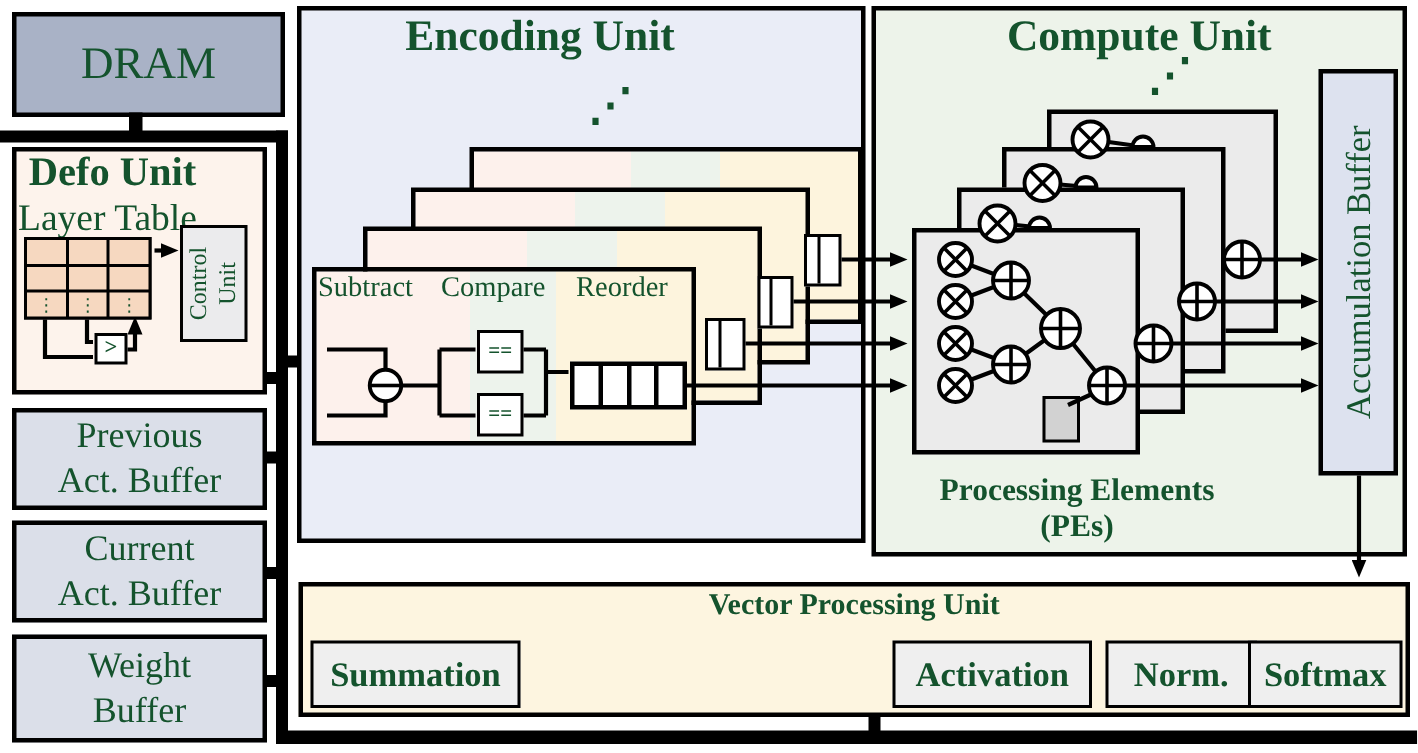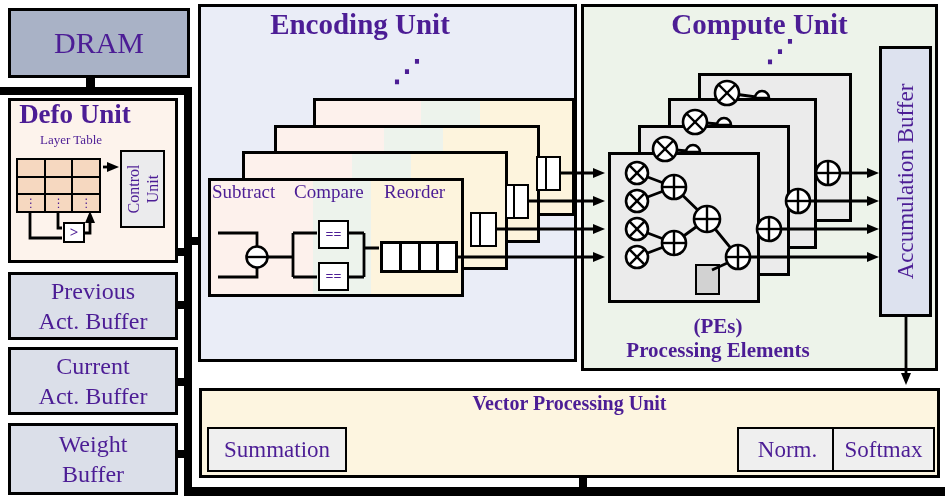--- a/index.html
+++ b/index.html
@@ -1,27 +1,27 @@
 <!DOCTYPE html>
 <html><head>
 <meta charset="utf-8">
 <style>
   html,body{margin:0;padding:0;background:#fff;}
   #canvas{position:relative;width:945px;height:502px;background:#ffffff;overflow:hidden;
-          font-family:"Liberation Serif","DejaVu Serif",serif;color:#4c1d95;}
+          font-family:"Liberation Serif","DejaVu Serif",serif;color:#14532d;}
   .abs{position:absolute;box-sizing:border-box;}
   .box{border:3px solid #000;}
   .center{display:flex;align-items:center;justify-content:center;text-align:center;}
   .col{display:flex;flex-direction:column;align-items:center;justify-content:center;text-align:center;}
 
   
   .dram{left:8px;top:8px;width:182px;height:70px;background:#a9b2c6;font-size:30px;}
   .defo{left:8px;top:98px;width:170px;height:165px;background:#fdf3ec;}
   .defo-title{left:8px;top:99px;width:134px;height:30px;font-weight:bold;font-size:27px;}
-  .layer-table-label{left:12px;top:132px;font-size:13px;margin-left:28px;}
+  .layer-table-label{left:12px;top:132px;font-size:25px;}
   .ltable{left:16px;top:158px;width:85px;height:55px;background:#000;border:2px solid #000;
           display:grid;grid-template-columns:1fr 1fr 1fr;grid-template-rows:1fr 1fr 1fr;gap:2px;}
   .ltable>div{background:#f6d8c0;display:flex;align-items:center;justify-content:center;
               font-size:12px;line-height:1;}
   .control{left:120px;top:150px;width:45px;height:78px;background:#ebebed;border:2.5px solid #000;}
   .control-text{left:103px;top:166px;width:79px;height:46px;transform:rotate(-90deg);
                 font-size:16px;line-height:1.2;}
   .cmp-box{left:63px;top:222px;width:22px;height:21px;background:#fff;border:2.5px solid #000;
            font-size:15px;font-weight:bold;}
   .comparator-label{left:10px;top:240px;font-size:19px;}
@@ -54,21 +54,21 @@
   .pcard{border:3px solid #000;background:#ebebeb;}
   .graybox{left:695px;top:264px;width:25px;height:31px;background:#d2d2d2;border:2.5px solid #000;}
   .pe-label{left:598px;top:314px;width:240px;font-weight:bold;font-size:21px;line-height:1.15;text-align:center;}
   .accbuf{left:879px;top:46px;width:53px;height:271px;background:#dde2ef;}
   .accbuf-text{left:770px;top:155px;width:271px;height:53px;transform:rotate(-90deg);
                font-size:23px;}
 
   
   .vpu{left:199px;top:388px;width:741px;height:90px;background:#fdf5e0;}
   .vpu-title{left:199px;top:390px;width:741px;height:26px;font-weight:bold;font-size:20px;}
-  .module{top:427px;height:45px;background:#efefef;border:2.5px solid #000;font-size:23px;}
+  .module{top:427px;height:45px;background:#efefef;border:2.5px solid #000;font-size:23px;font-weight:bold;}
 
   svg.overlay{position:absolute;left:0;top:0;z-index:40;pointer-events:none;}
   .w{stroke:#000;stroke-width:2.8;fill:none;}
   .sym{stroke:#000;stroke-width:2.6;fill:#fff;}
   .symline{stroke:#000;stroke-width:2.4;}
   .busr{fill:#000;}
 </style>
 </head>
 <body>
 
@@ -152,30 +152,31 @@
   <div class="abs center cu-title">Compute Unit</div>
   <div class="abs dots cmp-dots">⋰</div>
 
   <div class="abs pcard" style="left:698px;top:73px;width:154px;height:149px;"></div>
   <div class="abs pcard" style="left:668px;top:98px;width:149px;height:151px;"></div>
   <div class="abs pcard" style="left:638px;top:125px;width:152px;height:151px;"></div>
   <div class="abs pcard" style="left:608px;top:152px;width:152px;height:151px;"></div>
   <div class="abs graybox"></div>
 
   <div class="abs pe-label">
+    <div>Processing Elements</div>
     <div>(PEs)</div>
-    <div>Processing Elements</div>
   </div>
 
   <div class="abs box accbuf"></div>
   <div class="abs center accbuf-text">Accumulation Buffer</div>
 
   <div class="abs box vpu"></div>
   <div class="abs center vpu-title">Vector Processing Unit</div>
   <div class="abs center module" style="left:207px;width:140px;">Summation</div>
+  <div class="abs center module" style="left:595px;width:133px;">Activation</div>
   <div class="abs center module" style="left:737px;width:101px;">Norm.</div>
   <div class="abs center module" style="left:832px;width:103px;">Softmax</div>
 
   <svg class="overlay" width="945" height="502" viewBox="0 0 945 502">
     <defs>
       <marker id="arr" viewBox="0 0 12 10" refX="1" refY="5" markerWidth="12" markerHeight="10" markerUnits="userSpaceOnUse" orient="auto">
         <path d="M0,0 L12,5 L0,10 Z" fill="#000"></path>
       </marker>
     </defs>
 

